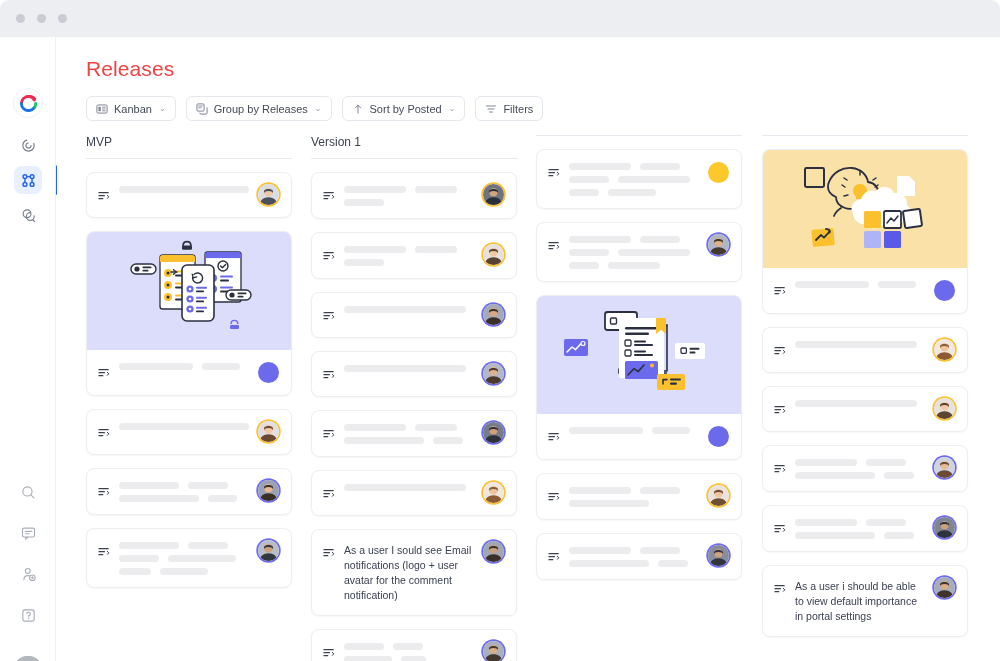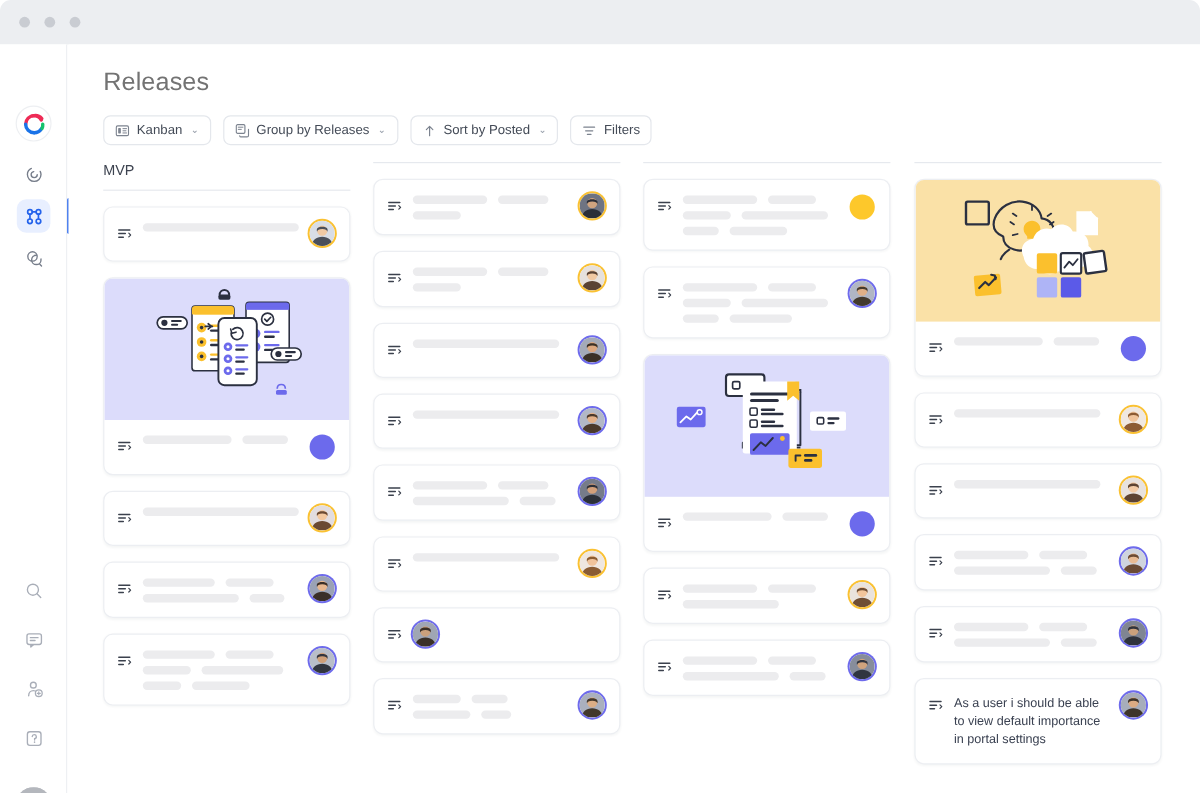--- a/index.html
+++ b/index.html
@@ -62,21 +62,21 @@
 
   
   #main {
     position: absolute; top: 37px; left: 57px;
     width: 943px; height: 624px;
     background: #ffffff;
     overflow: hidden;
   }
   #page-title {
     position: absolute; left: 29px; top: 20px;
-    font-size: 21px; color: #737373; letter-spacing: .1px;
+    font-size: 21px; color: #ef4444; letter-spacing: .1px;
   }
 
   
   #toolbar { position: absolute; left: 29px; top: 59px; display: flex; gap: 10px; }
   .tb-btn {
     height: 25px; display: flex; align-items: center; gap: 6px;
     padding: 0 9px;
     border: 1px solid #e4e7ec; border-radius: 6px;
     background: #fff; font-size: 11px; color: #444b57;
     white-space: nowrap; cursor: pointer;
@@ -435,20 +435,21 @@
                     <rect width="24" height="24" fill="#b8bec9"></rect>
                     <circle cx="12" cy="9.4" r="4.9" fill="#cfa079"></circle>
                     <path d="M2 24c0-5.4 4.4-8.9 10-8.9S22 18.6 22 24z" fill="#32363f"></path>
                     <path d="M7.2 7.4c1.3-2.3 8.3-2.3 9.6 0 .5 1 .4 2.1.1 3-.6-1.7-1.6-2.5-4.9-2.5s-4.3.8-4.9 2.5c-.3-.9-.4-2 .1-3z" fill="#32363f"></path>
                   </svg></span>
               </div>
             </div>
           </div>
         </div>
         <div class="col col-c1">
+          <div class="col-title">Version 1</div>
           <div class="col-rule"></div>
           <div class="col-cards">
             <div class="card">
               <div class="card-body">
                 <span class="lines-ico"><svg width="12" height="10" viewBox="0 0 14 12">
                     <path d="M1 2h11M1 5.6h6.5M1 9.2h4.5" stroke="#3b414d" stroke-width="1.5" stroke-linecap="round"></path>
                     <path d="M11 5.2l1.8 1.8-1.8 1.8" fill="none" stroke="#3b414d" stroke-width="1.2" stroke-linecap="round" stroke-linejoin="round"></path>
                   </svg></span>
                 <div class="card-content">
                   <div class="sk-row">
@@ -570,20 +571,23 @@
                     <path d="M7.2 7.4c1.3-2.3 8.3-2.3 9.6 0 .5 1 .4 2.1.1 3-.6-1.7-1.6-2.5-4.9-2.5s-4.3.8-4.9 2.5c-.3-.9-.4-2 .1-3z" fill="#8a5c33"></path>
                   </svg></span>
               </div>
             </div>
             <div class="card">
               <div class="card-body">
                 <span class="lines-ico"><svg width="12" height="10" viewBox="0 0 14 12">
                     <path d="M1 2h11M1 5.6h6.5M1 9.2h4.5" stroke="#3b414d" stroke-width="1.5" stroke-linecap="round"></path>
                     <path d="M11 5.2l1.8 1.8-1.8 1.8" fill="none" stroke="#3b414d" stroke-width="1.2" stroke-linecap="round" stroke-linejoin="round"></path>
                   </svg></span>
+                <div class="card-content">
+                  <div class="card-text">As a user I sould see Email notifications (logo + user avatar for the comment notification)</div>
+                </div>
                 <span class="avatar ring-p"><svg width="21" height="21" viewBox="0 0 24 24">
                     <rect width="24" height="24" fill="#9fa6b4"></rect>
                     <circle cx="12" cy="9.4" r="4.9" fill="#caa07c"></circle>
                     <path d="M2 24c0-5.4 4.4-8.9 10-8.9S22 18.6 22 24z" fill="#3a3028"></path>
                     <path d="M7.2 7.4c1.3-2.3 8.3-2.3 9.6 0 .5 1 .4 2.1.1 3-.6-1.7-1.6-2.5-4.9-2.5s-4.3.8-4.9 2.5c-.3-.9-.4-2 .1-3z" fill="#3a3028"></path>
                   </svg></span>
               </div>
             </div>
             <div class="card">
               <div class="card-body">

